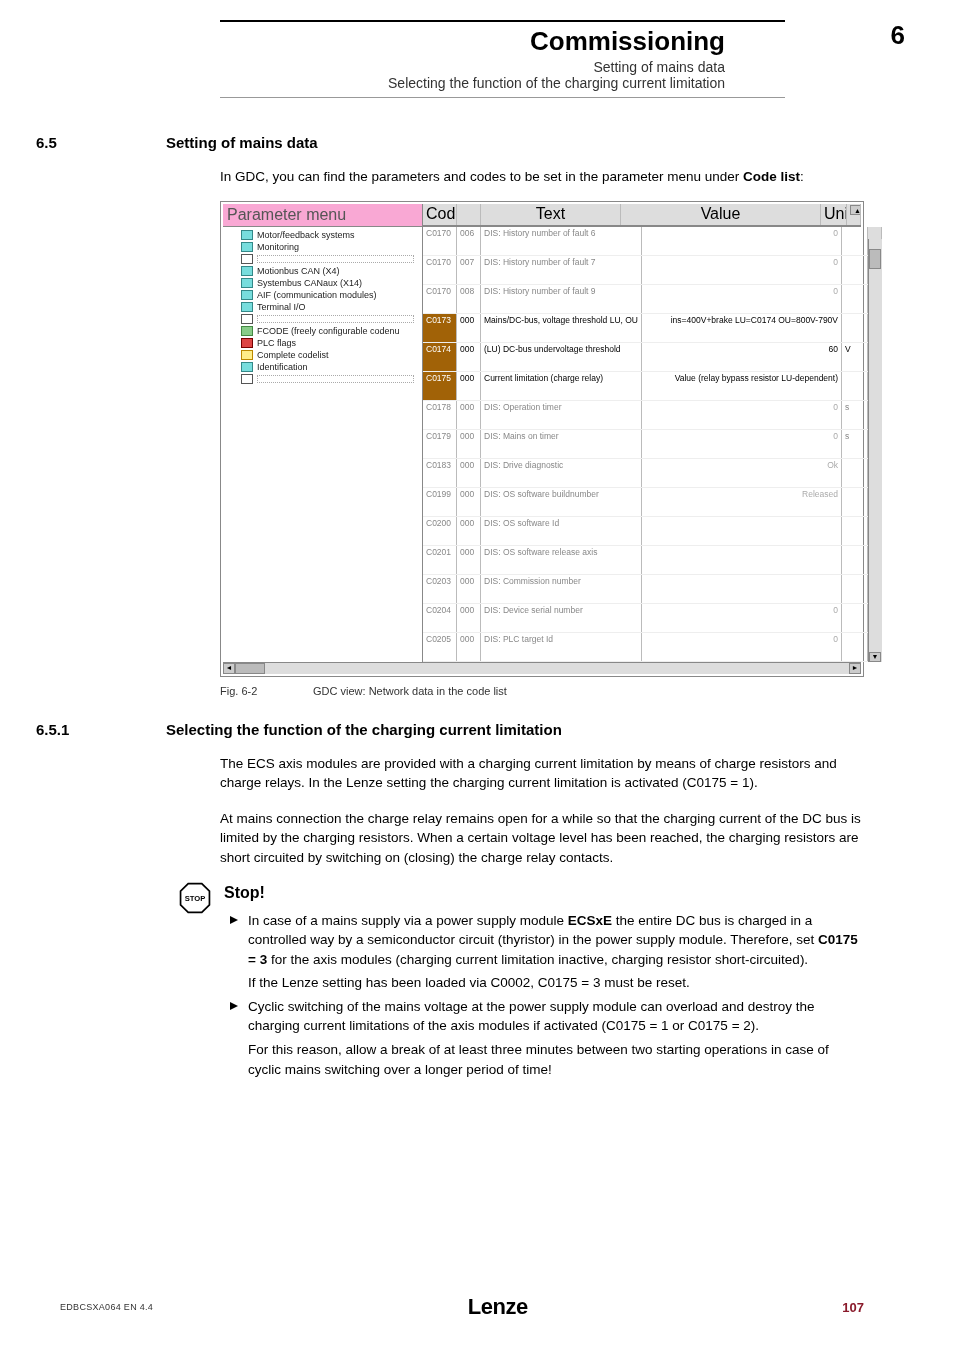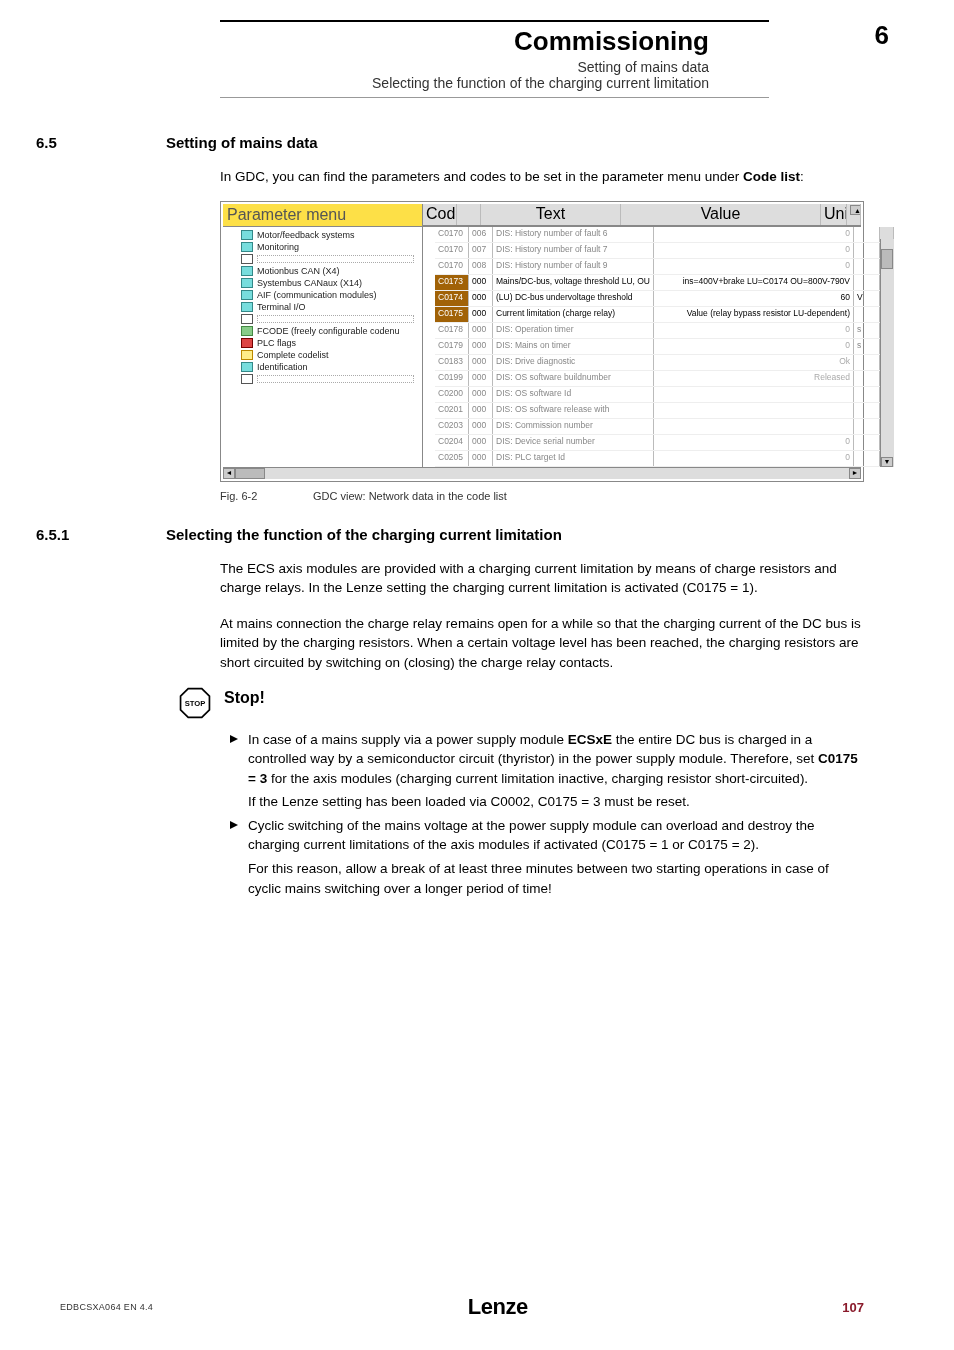--- a/index.html
+++ b/index.html
@@ -6,21 +6,21 @@
   body {
     font-family: "Segoe UI", Arial, sans-serif;
     width: 954px;
     height: 1350px;
     background: #fff;
     position: relative;
     color: #000;
   }
   .header {
     position: relative;
-    padding: 20px 65px 0 0;
+    padding: 20px 49px 0 0;
   }
   .header-line {
     height: 2px;
     background: #000;
     margin-left: 220px;
     margin-right: 60px;
   }
   .header-text {
     text-align: right;
     padding-right: 60px;
@@ -69,21 +69,20 @@
     margin: 14px 90px 0 220px;
     border: 1px solid #888;
     padding: 2px;
     background: #fff;
   }
   .gdc {
     display: flex;
     font-family: Tahoma, Arial, sans-serif;
     font-size: 9px;
     color: #000;
-    gap: 12px;
   }
   .gdc-left-head {
     width: 200px;
     padding: 2px 4px;
     border-right: 1px solid #888;
     color: #555;
   }
   .gdc-tree {
     width: 200px;
     background: #fff;
@@ -134,21 +133,21 @@
   .c-code { width: 34px; }
   .c-sub { width: 24px; }
   .c-text { flex: 1; }
   .c-value { width: 200px; text-align: right; }
   .c-unit { width: 26px; }
   .c-scroll { width: 14px; background:#ddd; padding:0; border-right:none;}
   .gdc-row {
     display: flex;
     color: #888;
     border-bottom: 1px solid #eee;
-    height: 16px;
+    height: 29px;
     font-size: 8.5px;
   }
   .gdc-row .c-value { color:#888; }
   .gdc-row.active { color: #000; }
   .gdc-row.active .c-code { background:#a16207; color:#fff; }
   .gdc-row.active .c-value { color:#000; }
   .gdc-row.faded .c-value { color:#aaa; }
   .gdc-footer-scroll {
     display: flex;
     background: #ddd;
@@ -173,21 +172,21 @@
     gap: 12px;
   }
   .stop-icon {
     width: 34px;
     height: 34px;
     flex-shrink: 0;
     position: relative;
   }
   .stop-icon svg { width:34px; height:34px; }
   .stop-text { flex:1; font-size:13.5px; line-height:1.45; }
-  .stop-title { font-weight:700; font-size:16px; margin-bottom:20px; }
+  .stop-title { font-weight:700; font-size:16px; margin-bottom:6px; }
   .bullet-item {
     display: flex;
     margin-top: 4px;
     padding-left: 6px;
   }
   .tri {
     width: 10px;
     flex-shrink: 0;
     margin-top: 5px;
   }
@@ -242,21 +241,21 @@
 <div class="section-row">
   <div class="sec-num">6.5</div>
   <div class="sec-title">Setting of mains data</div>
 </div>
 
 <div class="body-text">
   <span>In GDC, you can find the parameters and codes to be set in the parameter menu under </span><span class="b">Code list</span><span>:</span>
 </div>
 
 <div class="figure-frame">
-  <div style="display:flex; background:#fde047; border-bottom:1px solid #888;">
+  <div style="display:flex; background:#f9a8d4; border-bottom:1px solid #888;">
     <div class="gdc-left-head">Parameter menu</div>
     <div class="gdc-head" style="flex:1;">
       <div class="c-code" style="text-align:center;">Code</div>
       <div class="c-sub"></div>
       <div class="c-text" style="text-align:center;">Text</div>
       <div class="c-value" style="text-align:center;">Value</div>
       <div class="c-unit">Unit</div>
       <div class="c-scroll">
           <div class="varrow">▲</div>
         </div>
@@ -403,21 +402,21 @@
             <div class="c-code">C0200</div>
             <div class="c-sub">000</div>
             <div class="c-text">DIS: OS software Id</div>
             <div class="c-value"></div>
             <div class="c-unit"></div>
             <div class="c-scroll"></div>
           </div>
           <div class="gdc-row faded">
             <div class="c-code">C0201</div>
             <div class="c-sub">000</div>
-            <div class="c-text">DIS: OS software release with</div>
+            <div class="c-text">DIS: OS software release axis</div>
             <div class="c-value"></div>
             <div class="c-unit"></div>
             <div class="c-scroll"></div>
           </div>
           <div class="gdc-row faded">
             <div class="c-code">C0203</div>
             <div class="c-sub">000</div>
             <div class="c-text">DIS: Commission number</div>
             <div class="c-value"></div>
             <div class="c-unit"></div>

